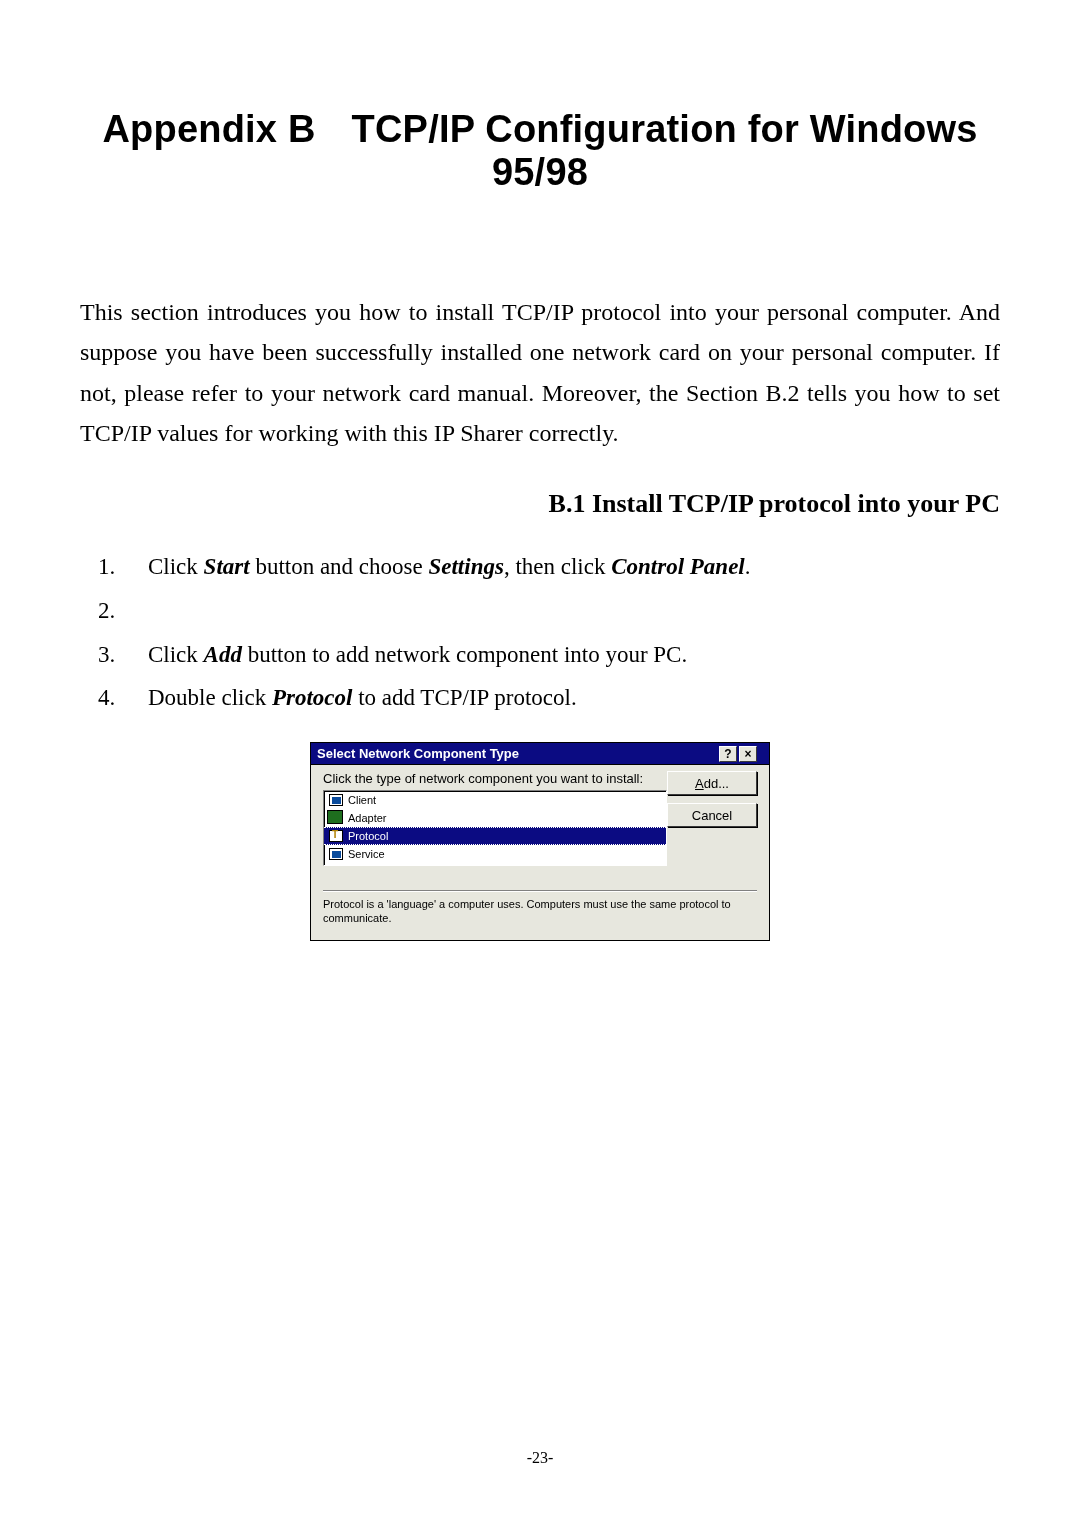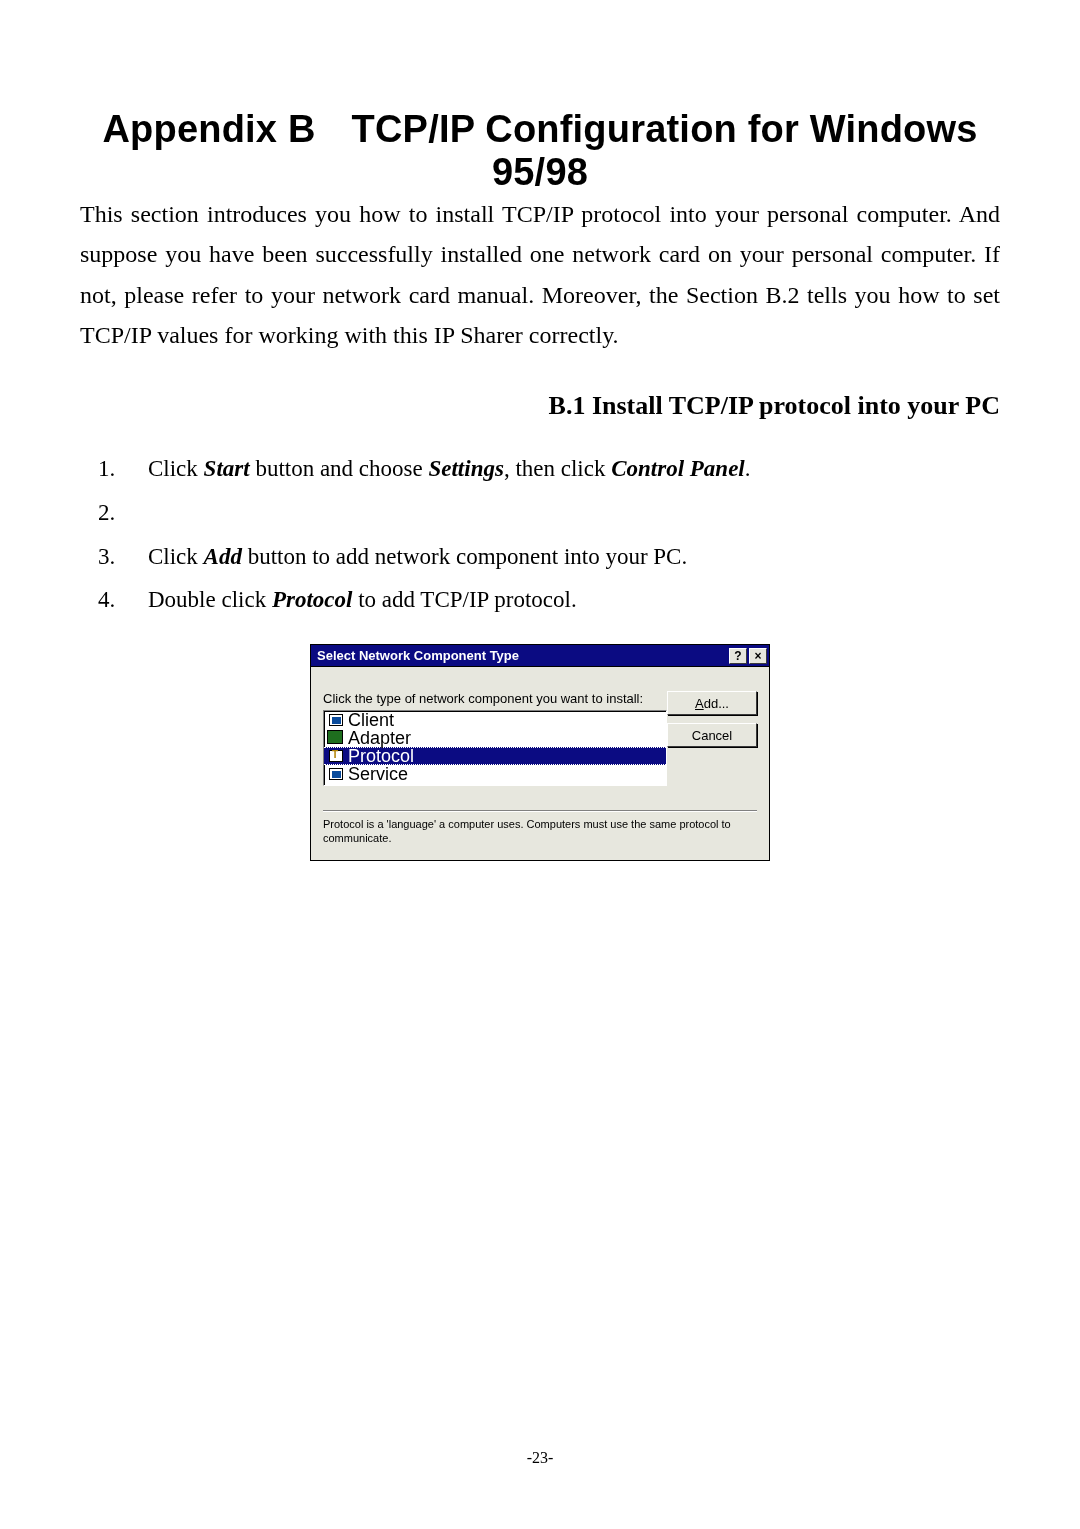--- a/index.html
+++ b/index.html
@@ -1,61 +1,61 @@
 <!DOCTYPE html>
 <html><head>
 <meta charset="utf-8">
 <style>
   * { box-sizing: border-box; margin: 0; padding: 0; }
   html, body { width: 1080px; height: 1529px; background: #fff; font-family: "Times New Roman", Times, serif; color: #000; }
   .page { padding: 100px 80px 0 80px; position: relative; height: 100%; }
   .title { font-family: Arial, Helvetica, sans-serif; font-weight: bold; font-size: 38px; text-align: center; letter-spacing: 0.2px; margin-top: 8px; }
   .title .gap { display:inline-block; width: 36px; }
-  .intro { font-size: 24px; line-height: 1.68; text-align: justify; }
+  .intro { margin-top: 98px; font-size: 24px; line-height: 1.68; text-align: justify; }
   .h2 { font-size: 26px; font-weight: bold; margin-top: 36px; margin-bottom: 26px; text-align: right; }
   ol.steps { list-style: none; font-size: 23px; line-height: 1.9; margin-left: 18px; }
   ol.steps li { display: flex; gap: 26px; }
   ol.steps li .num { min-width: 24px; }
   .bi { font-weight: bold; font-style: italic; }
   .dlg-wrap { display:flex; justify-content:center; margin-top: 22px; }
 
   
   .win98 {
     width: 460px;
     border: 1px solid #000;
     background: #e7e7de;
     font-family: Tahoma, Arial, sans-serif;
     font-size: 13px;
     color: #000;
   }
   .titlebar {
     display:flex; align-items:center; justify-content:space-between;
     background: #0b0b82; color:#fff; height: 22px;
-    padding: 0 2px 0 6px; font-weight: bold;
+    padding: 0 12px 0 6px; font-weight: bold;
     border-bottom: 1px solid #000;
   }
   .titlebar .tbtns { display:flex; gap:2px; }
   .tbtn {
     width: 18px; height: 16px;
     background:#e7e7de;
     border-top:1px solid #fff; border-left:1px solid #fff;
     border-right:1px solid #3a3a3a; border-bottom:1px solid #3a3a3a;
     display:flex; align-items:center; justify-content:center;
     font-family: Arial, sans-serif; font-size:12px; font-weight:bold; color:#000;
   }
-  .dlg-body { padding: 24px 12px 10px 12px; display:flex; gap: 0; }
+  .dlg-body { padding: 6px 12px 10px 12px; display:flex; gap: 0; }
   .dlg-left { flex:1; }
   .instr { margin-bottom: 4px; }
   .listbox {
     background:#fff; border-top:1px solid #808080; border-left:1px solid #808080;
     border-right:1px solid #fff; border-bottom:1px solid #fff;
     box-shadow: inset 1px 1px 0 #000;
     height: 76px; overflow:hidden;
   }
-  .row { display:flex; align-items:center; gap:4px; padding:1px 4px; height: 18px; font-size:18px; }
+  .row { display:flex; align-items:center; gap:4px; padding:1px 4px; height: 18px; font-size:11px; }
   .row.sel { background:#0b0b82; color:#fff; border: 1px dotted #fff; border-left:none; border-right:none; }
   .ico { width:16px; height:14px; display:inline-flex; align-items:center; justify-content:center; }
   .ico-box { width:14px; height:12px; border:1px solid #000; background:#fff; position:relative; }
   .ico-box::after { content:""; position:absolute; left:2px; top:2px; width:9px; height:7px; background:#0a4b9c; }
   .ico-cards { width:14px; height:12px; background:#c52a2a; border:1px solid #000; position:relative; }
   .ico-cards::before { content:""; position:absolute; left:-3px; top:-3px; width:14px; height:12px; background:#1e6e1e; border:1px solid #000; }
   .ico-proto { width:14px; height:12px; border:1px solid #000; background:#fff; position:relative; }
   .ico-proto::after { content:"T"; position:absolute; left:2px; top:-2px; color:#b08000; font-weight:bold; font-size:10px; }
   .dlg-right { width: 90px; display:flex; flex-direction:column; gap:8px; }
   .btn {

